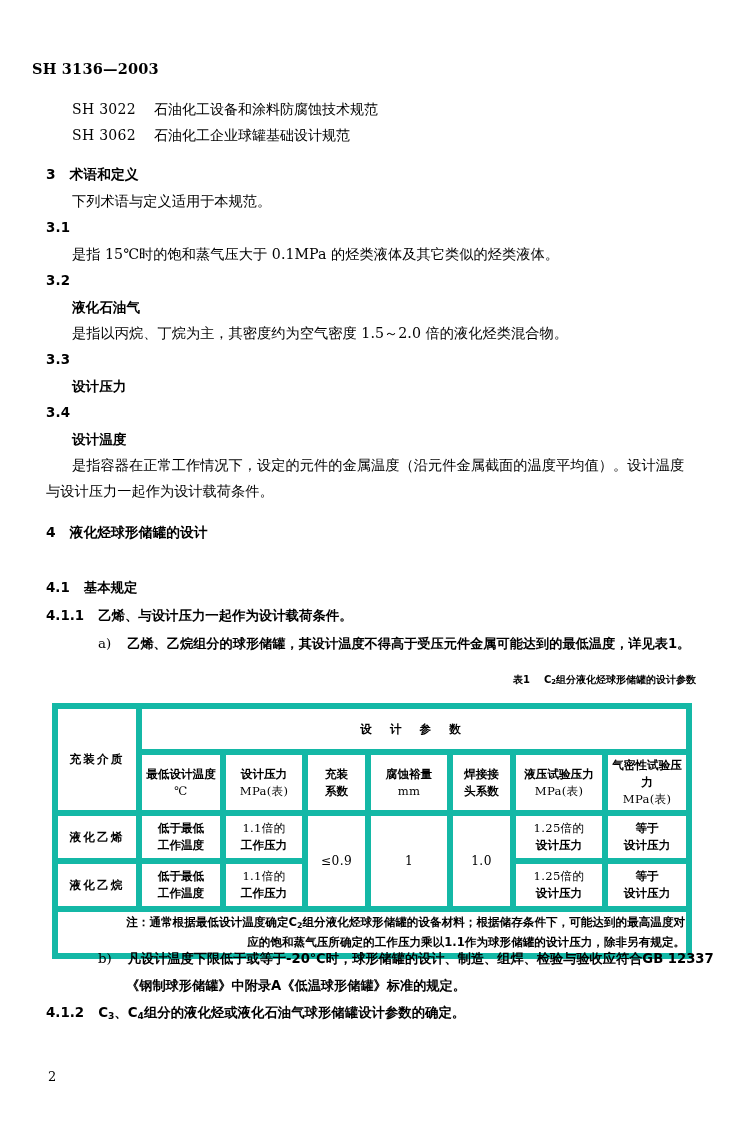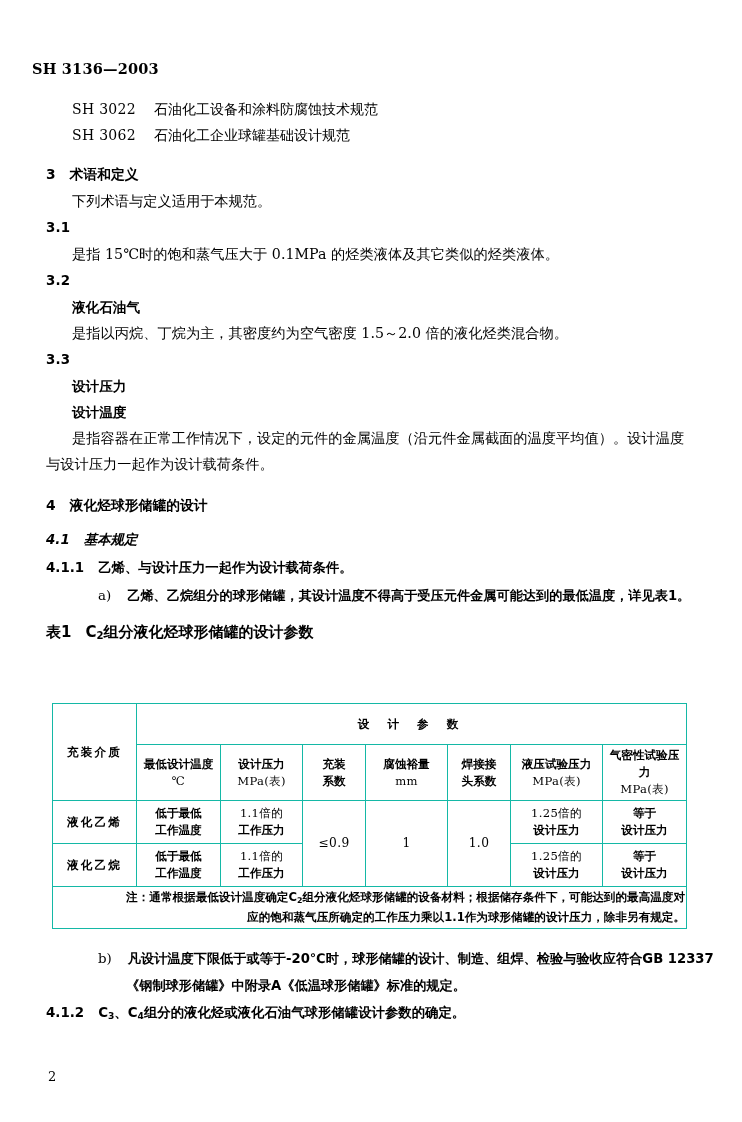--- a/index.html
+++ b/index.html
@@ -113,24 +113,24 @@
   .item-cont {
     padding-left: 80px;
     font-family: "DejaVu Sans", "Liberation Sans", sans-serif;
     font-weight: bold;
     font-size: 13.2px;
     line-height: 27px;
     white-space: nowrap;
   }
 
   .tbl-caption {
-    text-align: left;
-    font-family: "DejaVu Sans", "Liberation Sans", sans-serif;
-    font-weight: bold;
-    font-size: 15px;
+    text-align: right;
+    font-family: "DejaVu Sans", "Liberation Sans", sans-serif;
+    font-weight: bold;
+    font-size: 10px;
     line-height: 26px;
     margin-top: 10px;
   }
   .tbl-caption .gap { display: inline-block; width: 14px; }
 
   sub { font-size: 0.68em; vertical-align: -0.22em; }
 
   
   .tbl-wrap {
     position: absolute;
@@ -138,21 +138,21 @@
     top: 703px;
     width: 634px;
   }
   table.param {
     border-collapse: collapse;
     width: 634px;
     table-layout: fixed;
     font-family: "DejaVu Sans", "Liberation Sans", sans-serif;
   }
   table.param td {
-    border: 1px solid #14b8a6;
+    border: 6px solid #14b8a6;
     text-align: center;
     vertical-align: middle;
     font-size: 11.6px;
     line-height: 17px;
     padding: 2px 1px;
     font-weight: bold;
   }
   table.param td.num {
     font-family: "DejaVu Serif", "Liberation Serif", serif;
     font-weight: normal;
@@ -236,29 +236,30 @@
     <div class="clause-num">3.1</div>
     <div class="para">是指 15℃时的饱和蒸气压大于 0.1MPa 的烃类液体及其它类似的烃类液体。</div>
 
     <div class="clause-num">3.2</div>
     <div class="term">液化石油气</div>
     <div class="para">是指以丙烷、丁烷为主，其密度约为空气密度 1.5～2.0 倍的液化烃类混合物。</div>
 
     <div class="clause-num">3.3</div>
     <div class="term">设计压力</div>
 
+    <div class="clause-num">3.4</div>
     <div class="term">设计温度</div>
     <div class="para hang">是指容器在正常工作情况下，设定的元件的金属温度（沿元件金属截面的温度平均值）。设计温度</div>
     <div class="para flush">与设计压力一起作为设计载荷条件。</div>
 
     <div class="sec-head" style="margin-top:14px;">
       <span>4</span><span class="gap"></span><span>液化烃球形储罐的设计</span>
     </div>
 
-    <div class="sub-head" style="margin-top:7px;font-style:italic;">
+    <div class="sub-head" style="margin-top:28px;">
       <span>4.1</span><span class="gap"></span><span>基本规定</span>
     </div>
 
     <div class="sub-head">
       <span>4.1.1</span><span class="gap"></span><span>乙烯、与设计压力一起作为设计载荷条件。</span>
     </div>
 
     <div class="item-line">
       <span class="mk">a)</span><span class="gap"></span><span>乙烯、乙烷组分的球形储罐，其设计温度不得高于受压元件金属可能达到的最低温度，详见表1。</span>
     </div>

